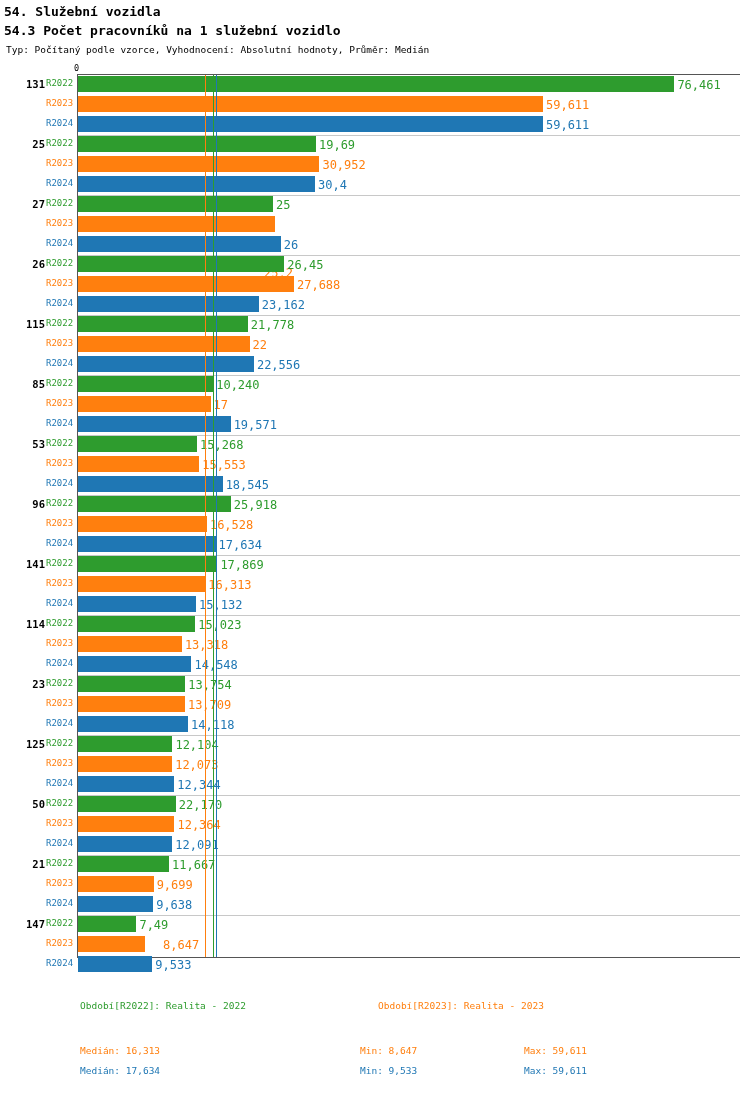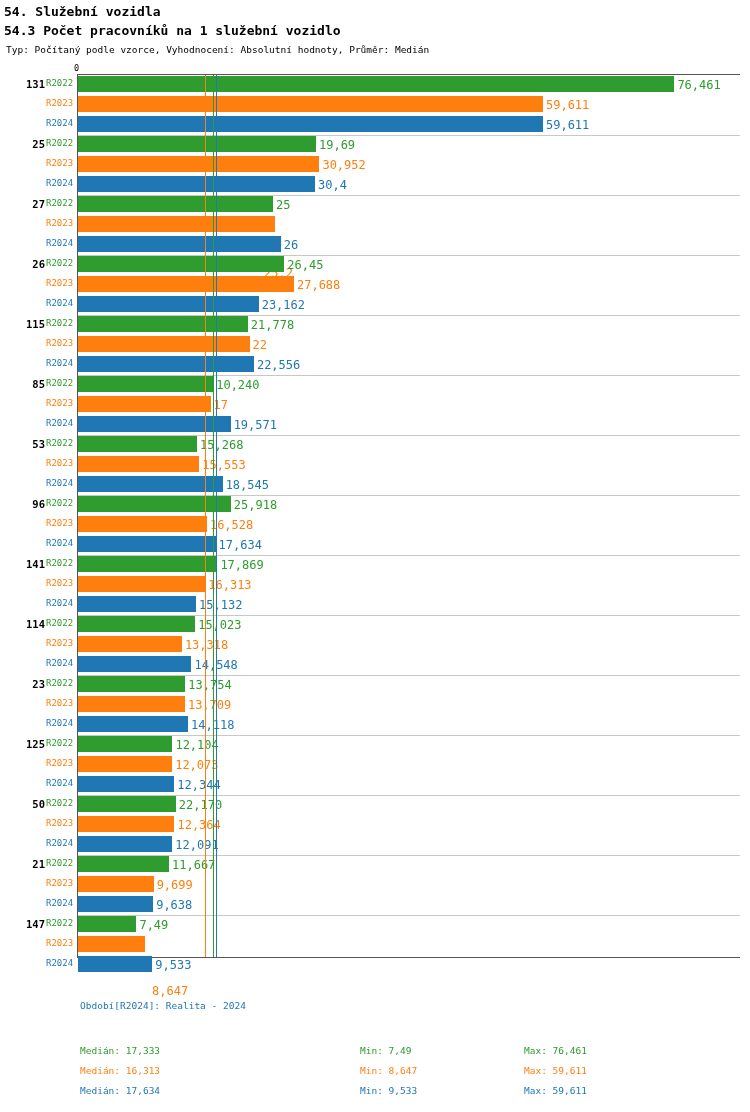--- a/index.html
+++ b/index.html
@@ -420,47 +420,43 @@
       <div class="sep" style="top: 780px;"></div>
       <div class="group" style="top: 840px; height: 60px;">
         <div class="grow">
           <div class="bar" style="width: 58.422px; background: rgb(46, 156, 46);"></div>
           <div class="series-label" style="left: -32px; color: rgb(46, 156, 46);">R2022</div>
           <div class="bar-label" style="left: 61.422px; color: rgb(46, 156, 46);">7,49</div>
         </div>
         <div class="grow">
           <div class="bar" style="width: 67.4466px; background: rgb(255, 127, 14);"></div>
           <div class="series-label" style="left: -32px; color: rgb(255, 127, 14);">R2023</div>
-          <div class="bar-label" style="left: 74px; color: rgb(255, 127, 14); margin-top: 46px;">8,647</div>
+          <div class="bar-label" style="left: 85px; color: rgb(255, 127, 14);">8,647</div>
         </div>
         <div class="grow">
           <div class="bar" style="width: 74.3574px; background: rgb(31, 119, 180);"></div>
           <div class="series-label" style="left: -32px; color: rgb(31, 119, 180);">R2024</div>
           <div class="bar-label" style="left: 77.3574px; color: rgb(31, 119, 180);">9,533</div>
         </div>
       </div>
       <div class="group-label" style="top: 843px; left: -75px; width: 42px;">147</div>
       <div class="sep" style="top: 840px;"></div>
       <div class="vline" style="left: 135.197px; background: rgb(46, 156, 46);"></div>
       <div class="vline" style="left: 127.241px; background: rgb(255, 127, 14);"></div>
       <div class="vline" style="left: 137.545px; background: rgb(31, 119, 180);"></div>
     </div>
 </div>
 
 <div class="legend" id="legend">
     <div class="legend-row">
-      <div class="legend-item" style="left: 80px; color: rgb(31, 119, 180);">Období[R2024]: Realita - 2024</div>
+      <div class="legend-item" style="left: 80px; color: rgb(46, 156, 46);">Období[R2022]: Realita - 2022</div>
+      <div class="legend-item" style="left: 378px; color: rgb(255, 127, 14);">Období[R2023]: Realita - 2023</div>
     </div>
   </div>
 <div class="stats" id="stats">
-    <div class="stat-row">
-      <div class="stat-cell" style="left: 80px; color: rgb(46, 156, 46);">Medián: 17,333</div>
-      <div class="stat-cell" style="left: 360px; color: rgb(46, 156, 46);">Min: 7,49</div>
-      <div class="stat-cell" style="left: 524px; color: rgb(46, 156, 46);">Max: 76,461</div>
-    </div>
     <div class="stat-row">
       <div class="stat-cell" style="left: 80px; color: rgb(255, 127, 14);">Medián: 16,313</div>
       <div class="stat-cell" style="left: 360px; color: rgb(255, 127, 14);">Min: 8,647</div>
       <div class="stat-cell" style="left: 524px; color: rgb(255, 127, 14);">Max: 59,611</div>
     </div>
     <div class="stat-row">
       <div class="stat-cell" style="left: 80px; color: rgb(31, 119, 180);">Medián: 17,634</div>
       <div class="stat-cell" style="left: 360px; color: rgb(31, 119, 180);">Min: 9,533</div>
       <div class="stat-cell" style="left: 524px; color: rgb(31, 119, 180);">Max: 59,611</div>
     </div>

